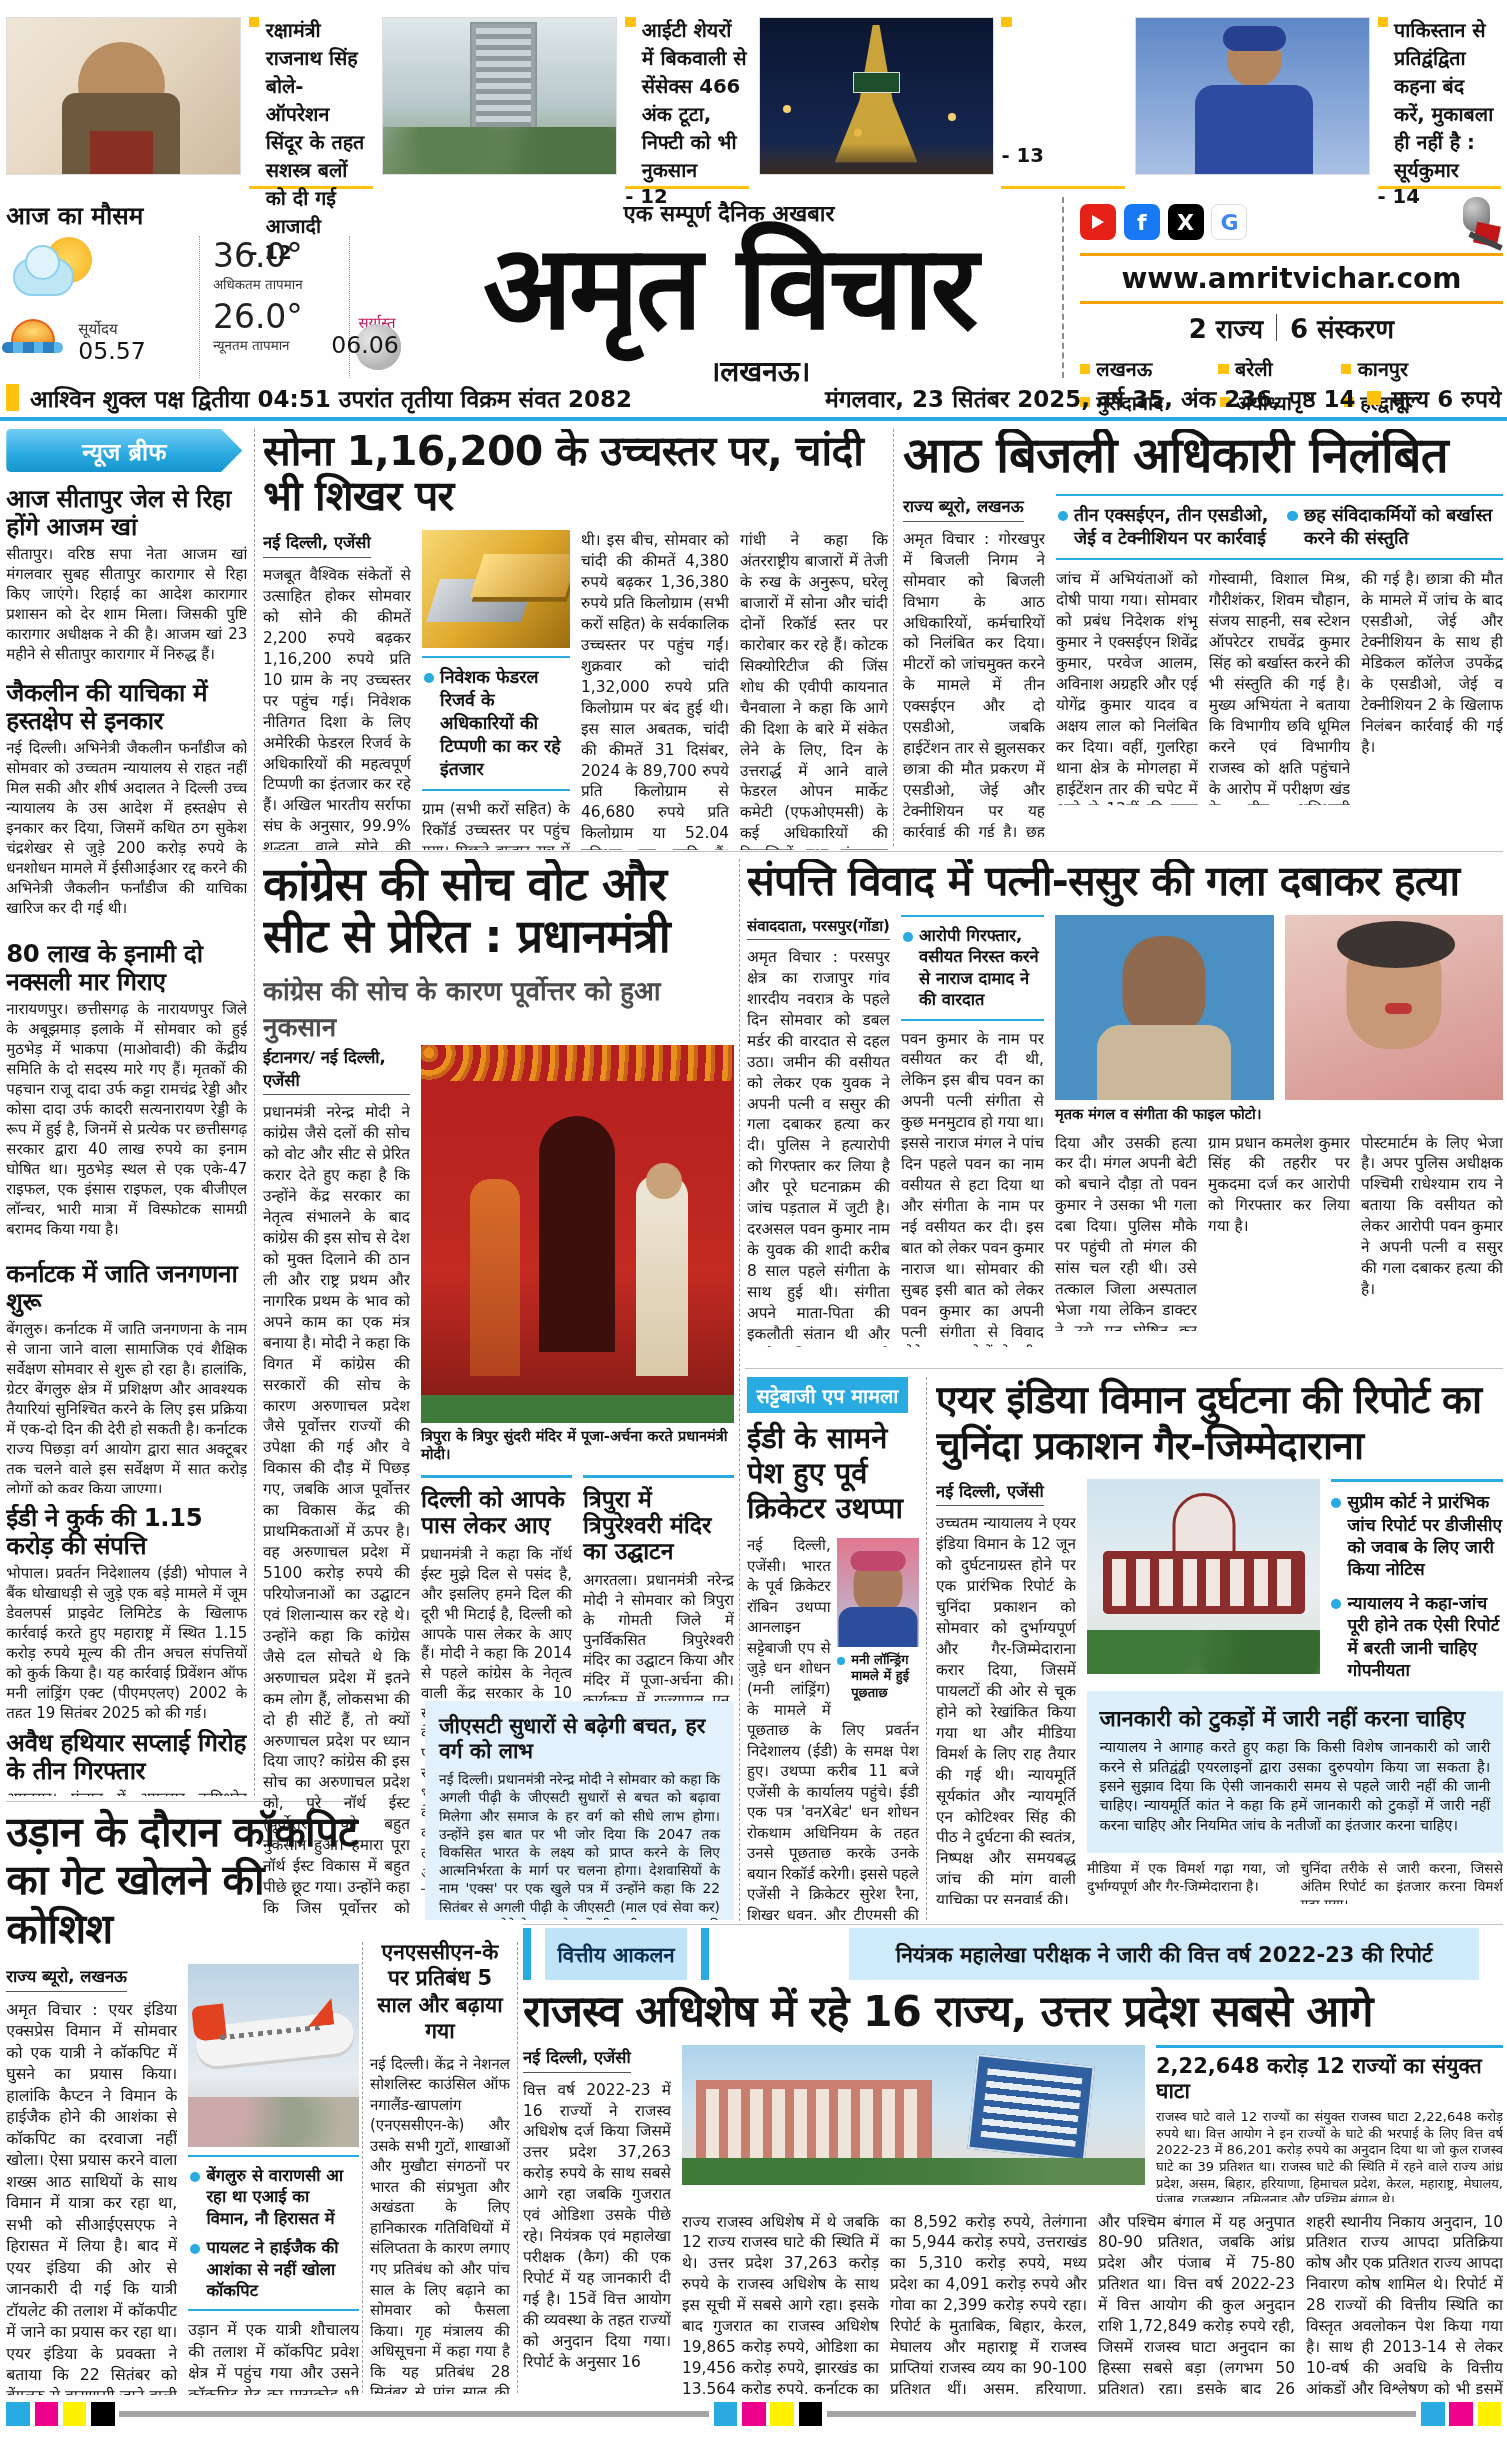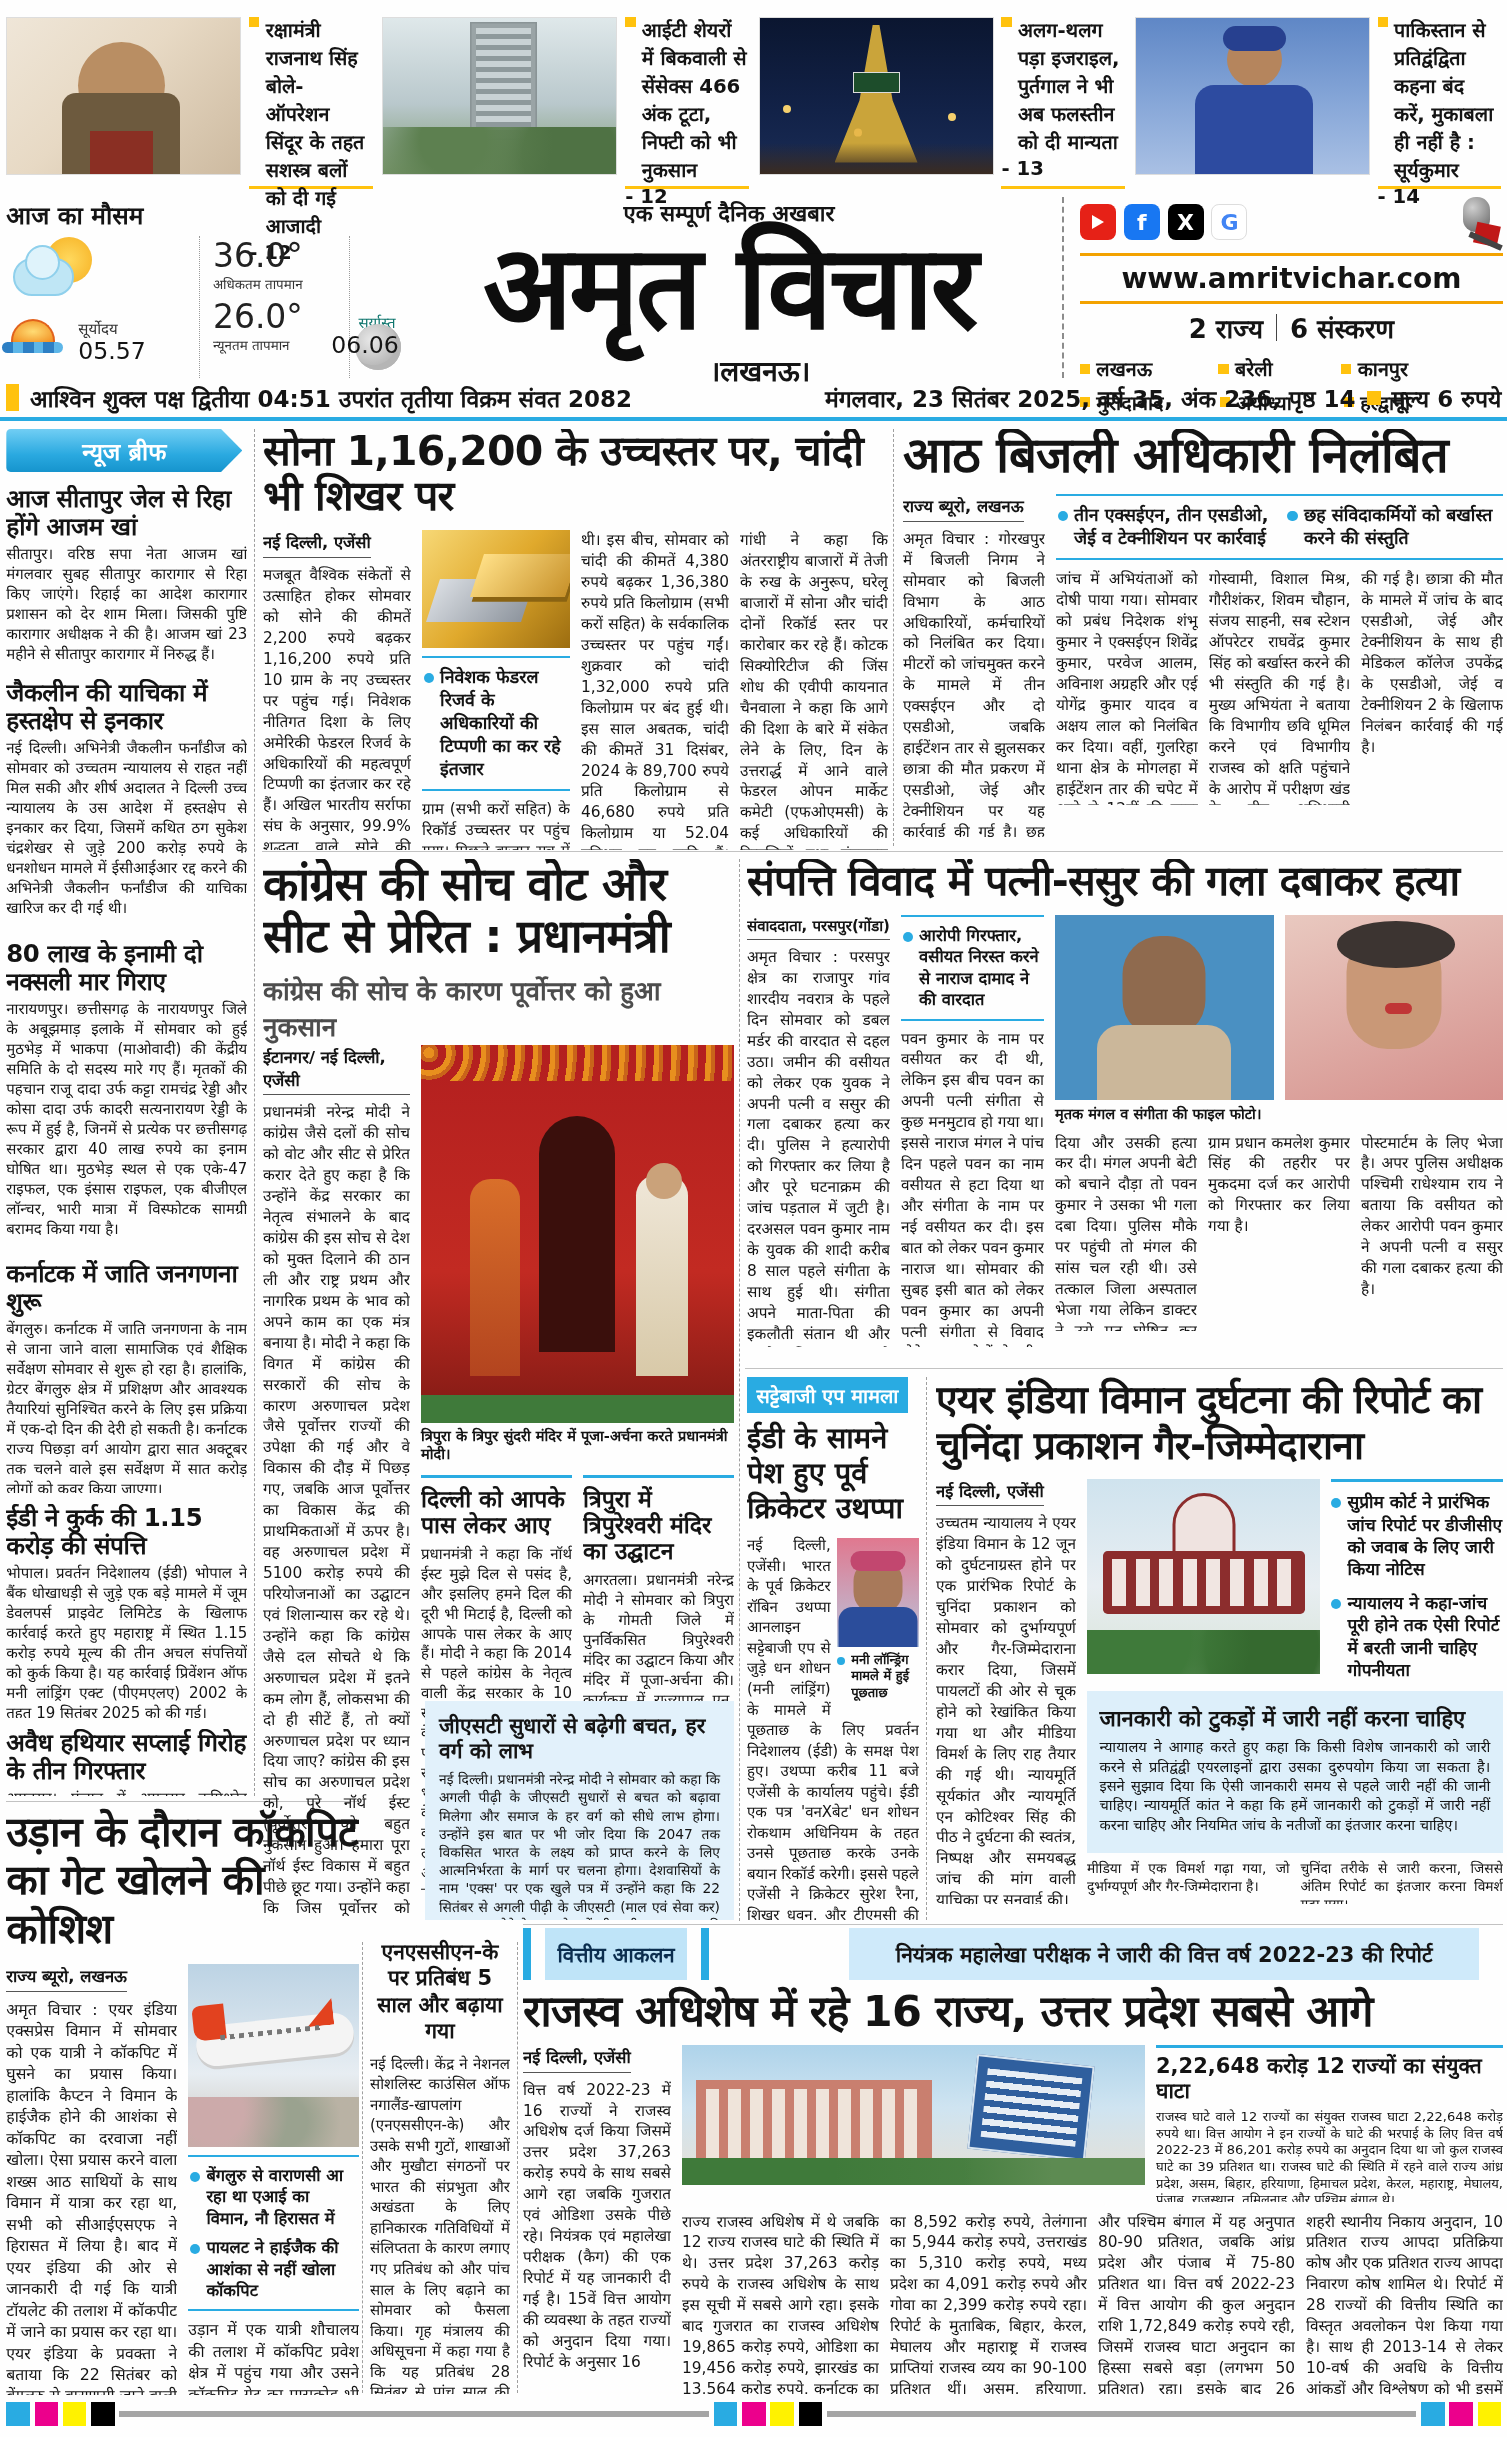--- a/index.html
+++ b/index.html
@@ -103,21 +103,20 @@
     <div class="teaser">
       <div class="t-img photo img3">
         <div style="position:absolute;left:75px;top:6.3px;width:83px;height:138px;background:#caa43a;clip-path:polygon(46% 0,54% 0,70% 55%,100% 100%,0 100%,30% 55%)"></div>
         <div style="position:absolute;left:93px;top:54px;width:47px;height:20.5px;background:#1d4d2b;border:1.6px solid #ddd"></div>
         <div style="position:absolute;left:0;bottom:0;width:100%;height:31.5px;background:linear-gradient(0deg,#3a2b20,transparent)"></div>
         <div style="position:absolute;left:23.6px;top:87px;width:7.9px;height:7.9px;border-radius:50%;background:#f5d06d;box-shadow:165px 7.9px 0 #f5d06d, 71px 23.6px 0 #e8b84a"></div>
       </div>
       <div class="t-txt">
         <div class="t-line">
             <span class="ysq"></span>
-          <div class="t-p">अलग-थलग पड़ा इजराइल, पुर्तगाल ने भी अब फलस्तीन को दी मान्यता</div>
           </div>
         <div class="t-pg">- 13</div>
       </div>
     </div>
     <div class="teaser">
       <div class="t-img photo img4">
         <div style="position:absolute;left:91px;top:14px;width:55px;height:55px;border-radius:50%;background:#b5855d"></div>
         <div style="position:absolute;left:87px;top:7.9px;width:63px;height:25px;border-radius:12.6px;background:#27408f"></div>
         <div style="position:absolute;left:59px;top:67px;width:118px;height:91px;border-radius:19px 19px 0 0;background:#2d4ba0"></div>
       </div>
@@ -147,21 +146,21 @@
         <div style="position:absolute;left:72px;top:82px;font-size:15px;color:#333">सूर्योदय</div>
         <div style="position:absolute;left:72px;top:101px;font-size:23.6px">05.57</div>
       </div>
       <div class="weather-sep" style="width:150px;padding-left:12.6px">
         <div class="wtemp">36.0°</div>
         <div class="wlabel">अधिकतम तापमान</div>
         <div class="wtemp" style="margin-top:4.7px">26.0°</div>
         <div class="wlabel">न्यूनतम तापमान</div>
       </div>
       <div class="weather-sep" style="flex:1;padding-left:11px;position:relative">
-        <div style="font-size:15px;color:#0f766e;position:absolute;right:4.7px;top:76px">सूर्यास्त</div>
+        <div style="font-size:15px;color:#be185d;position:absolute;right:4.7px;top:76px">सूर्यास्त</div>
         <div style="position:absolute;left:4.7px;top:88px;width:46px;height:46px;border-radius:50%;background:radial-gradient(circle at 35% 35%,#e8e8e8,#9c9c9c);box-shadow:inset -4.7px -4.7px 0 #b5b5b5"></div>
         <div style="position:absolute;right:1.6px;top:95px;font-size:23.6px">06.06</div>
       </div>
     </div>
   </div>
 
   <div class="abs" style="left:410px;top:197px;width:638px">
     <div class="tagline">एक सम्पूर्ण दैनिक अखबार</div>
     <div class="logo">अमृत विचार</div>
   </div>

